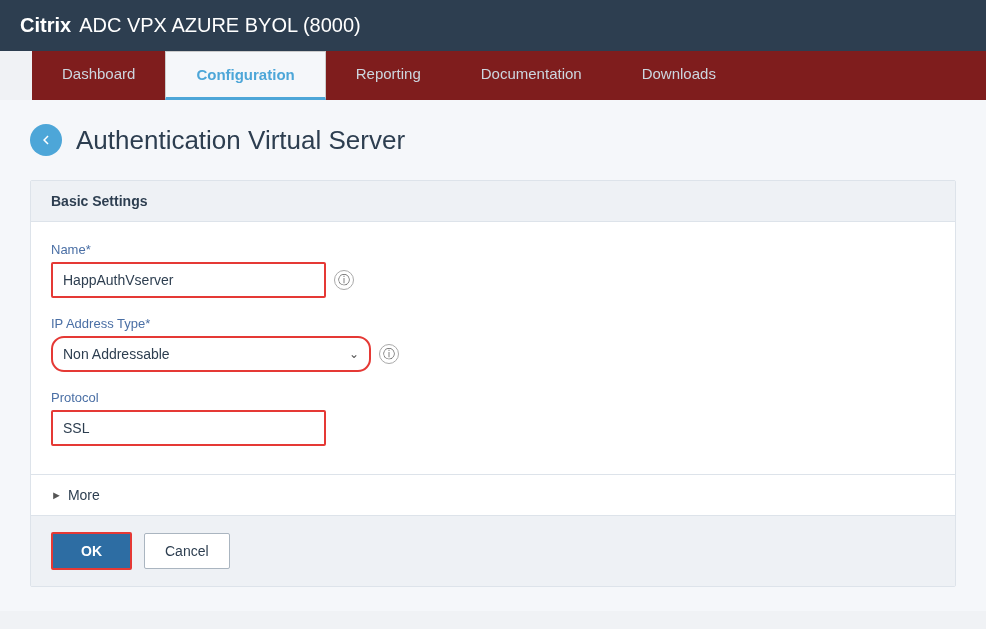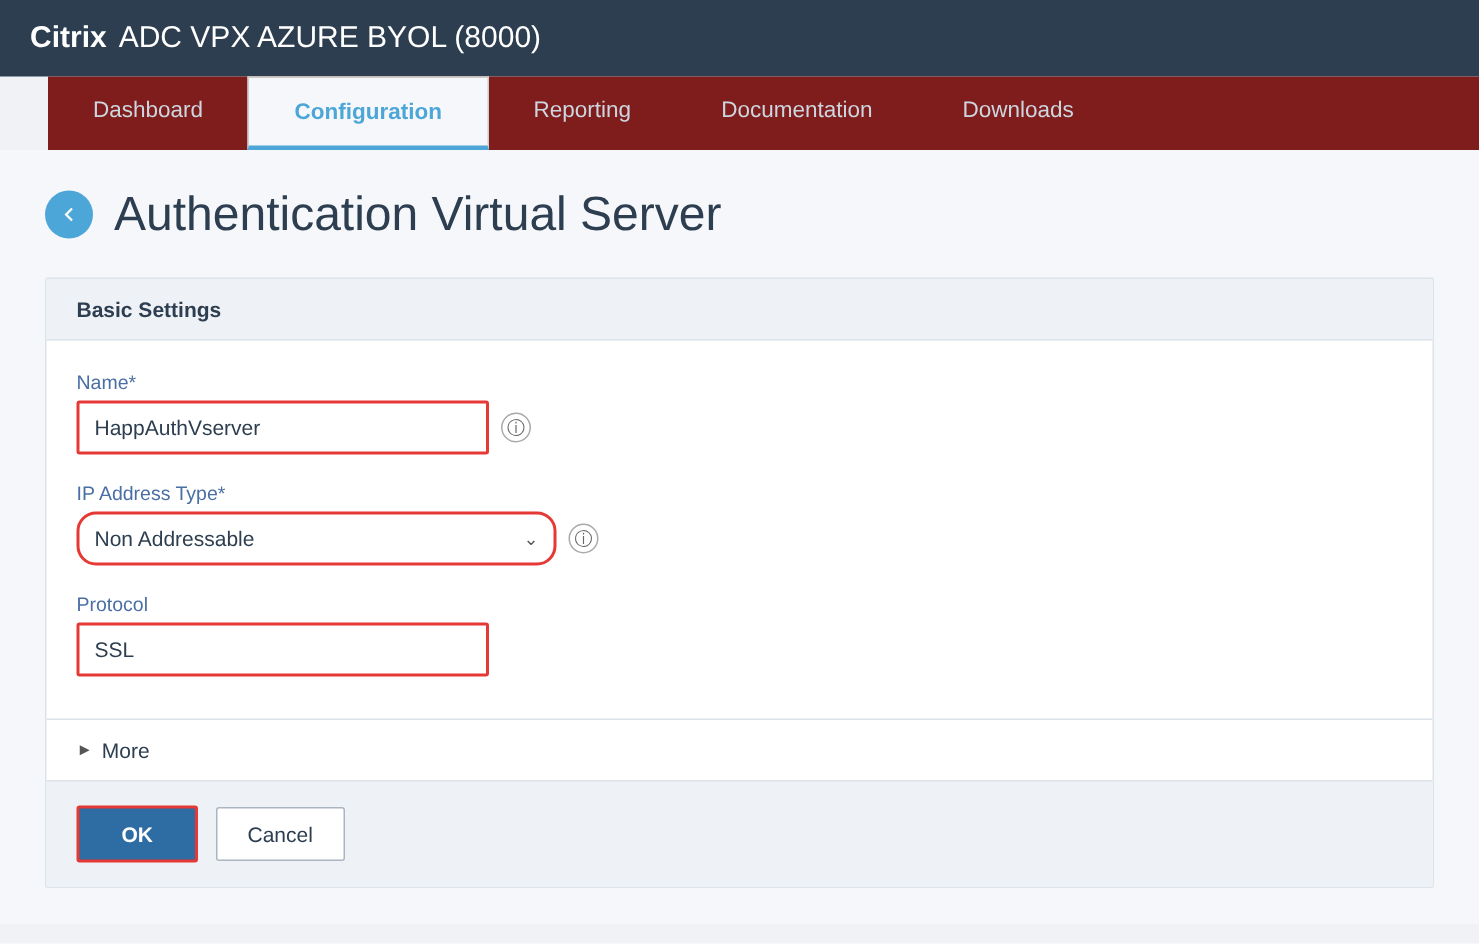--- a/index.html
+++ b/index.html
@@ -75,21 +75,21 @@
       display: flex;
       align-items: center;
       justify-content: center;
       flex-shrink: 0;
     }
     .back-btn svg {
       width: 18px;
       height: 18px;
     }
     .page-title {
-      font-size: 32px;
+      font-size: 26px;
       font-weight: 300;
       color: #2d3e50;
     }
 
     
     .card {
       background: white;
       border: 1px solid #dde3ea;
       border-radius: 2px;
     }

